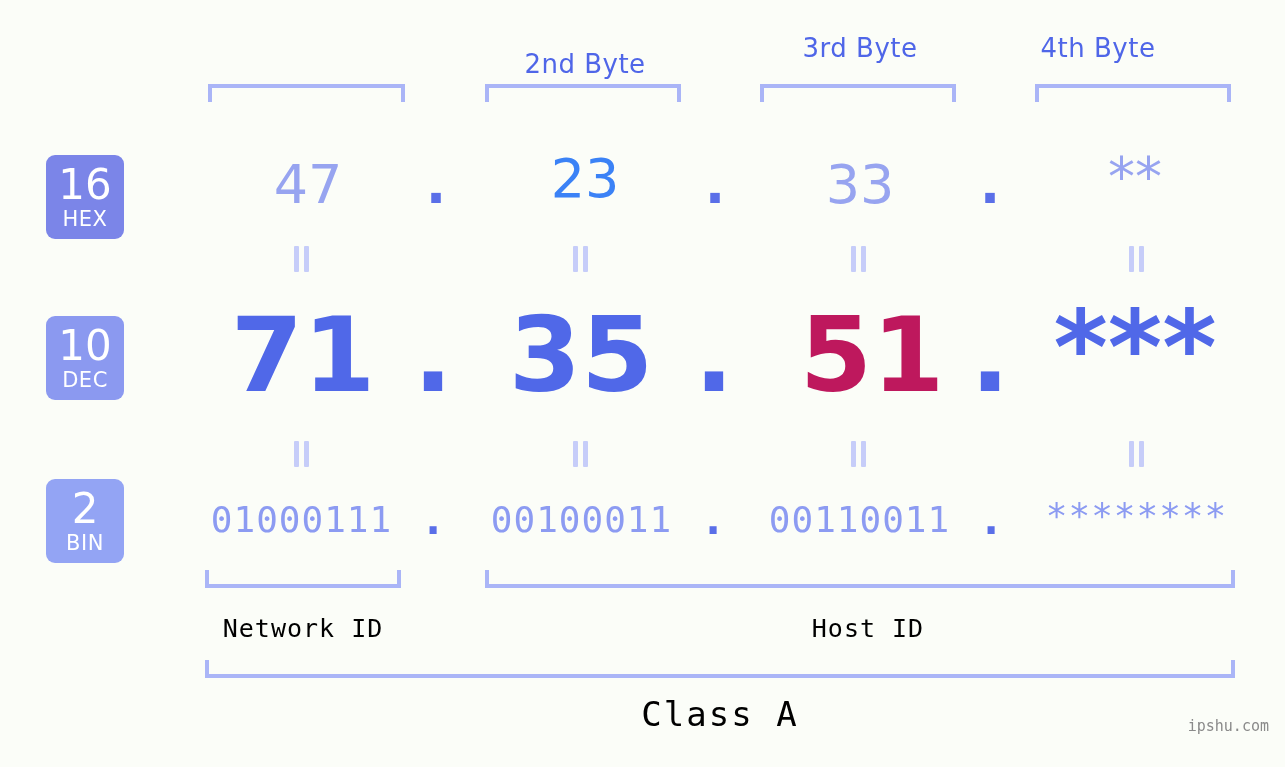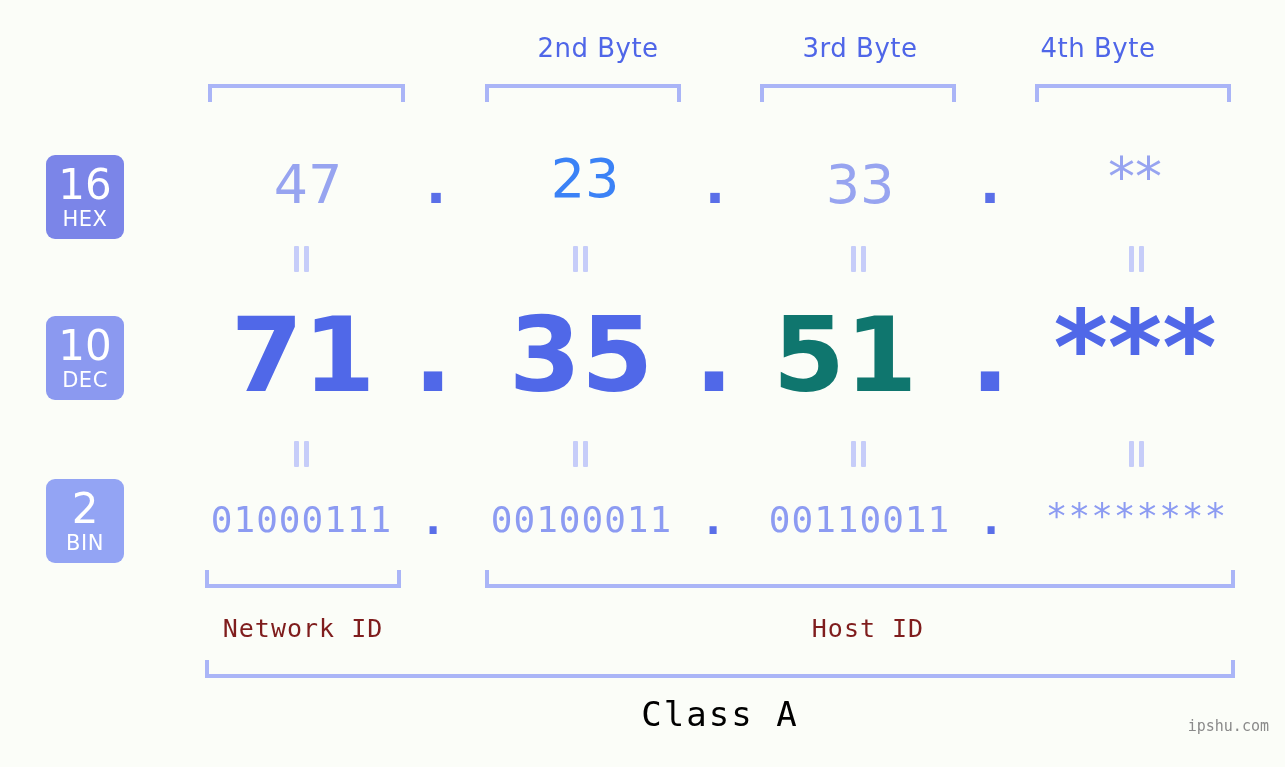--- a/index.html
+++ b/index.html
@@ -149,21 +149,21 @@
     border-radius: 1px;
   }
 
   
   .section-label {
     position: absolute;
     text-align: center;
     font-family: "DejaVu Sans Mono", monospace;
     font-size: 25px;
     font-weight: 400;
-    color: #7f1d1d;
+    color: #000000;
     letter-spacing: 1px;
     white-space: nowrap;
   }
 
   .class-label {
     position: absolute;
     text-align: center;
     font-family: "DejaVu Sans Mono", monospace;
     font-size: 34px;
     font-weight: 400;
@@ -181,21 +181,21 @@
     font-size: 15px;
     color: #8a8a8a;
     letter-spacing: 0px;
   }
 </style>
 </head>
 <body>
 
 <div id="stage" style="background: rgb(251, 253, 248);">
 
-  <div class="byte-header" style="left:478px;">2nd Byte</div>
+  <div class="byte-header" style="left:465px;margin-top:16px;">2nd Byte</div>
   <div class="byte-header" style="left:740px;">3rd Byte</div>
   <div class="byte-header" style="left:978px;">4th Byte</div>
 
   <div class="bracket bracket-down" style="left:208px;  top:84px; width:197px;"></div>
   <div class="bracket bracket-down" style="left:485px;  top:84px; width:196px;"></div>
   <div class="bracket bracket-down" style="left:760px;  top:84px; width:196px;"></div>
   <div class="bracket bracket-down" style="left:1035px; top:84px; width:196px;"></div>
 
   <div class="badge" style="top: 155px; background: rgb(123, 133, 232);" id="badge-hex">
     <span class="num">16</span>
@@ -234,21 +234,21 @@
     <span class="num">10</span>
     <span class="word">DEC</span>
   </div>
 
   <div class="cell dec-val" style="left: 183px; top: 303px; width: 240px; color: rgb(80, 104, 232);">71</div>
   <div class="cell dec-dot" style="left:400px; top:303px; width:66px;">.</div>
 
   <div class="cell dec-val" style="left: 461px; top: 303px; width: 240px; color: rgb(80, 104, 232);">35</div>
   <div class="cell dec-dot" style="left:681px; top:303px; width:66px;">.</div>
 
-  <div class="cell dec-val" style="left: 725px; top: 303px; width: 240px; color: #0f766e;">51</div>
+  <div class="cell dec-val" style="left: 752px; top: 303px; width: 240px; color: #be185d;">51</div>
   <div class="cell dec-dot" style="left:957px; top:303px; width:66px;">.</div>
 
   <div class="cell dec-val" style="left: 1015px; top: 296px; width: 240px; color: rgb(80, 104, 232);">***</div>
 
   <div class="eq" style="left:291px; top:441px;">
     <span></span>
       <span></span>
   </div>
   <div class="eq" style="left:570px; top:441px;">
     <span></span>

